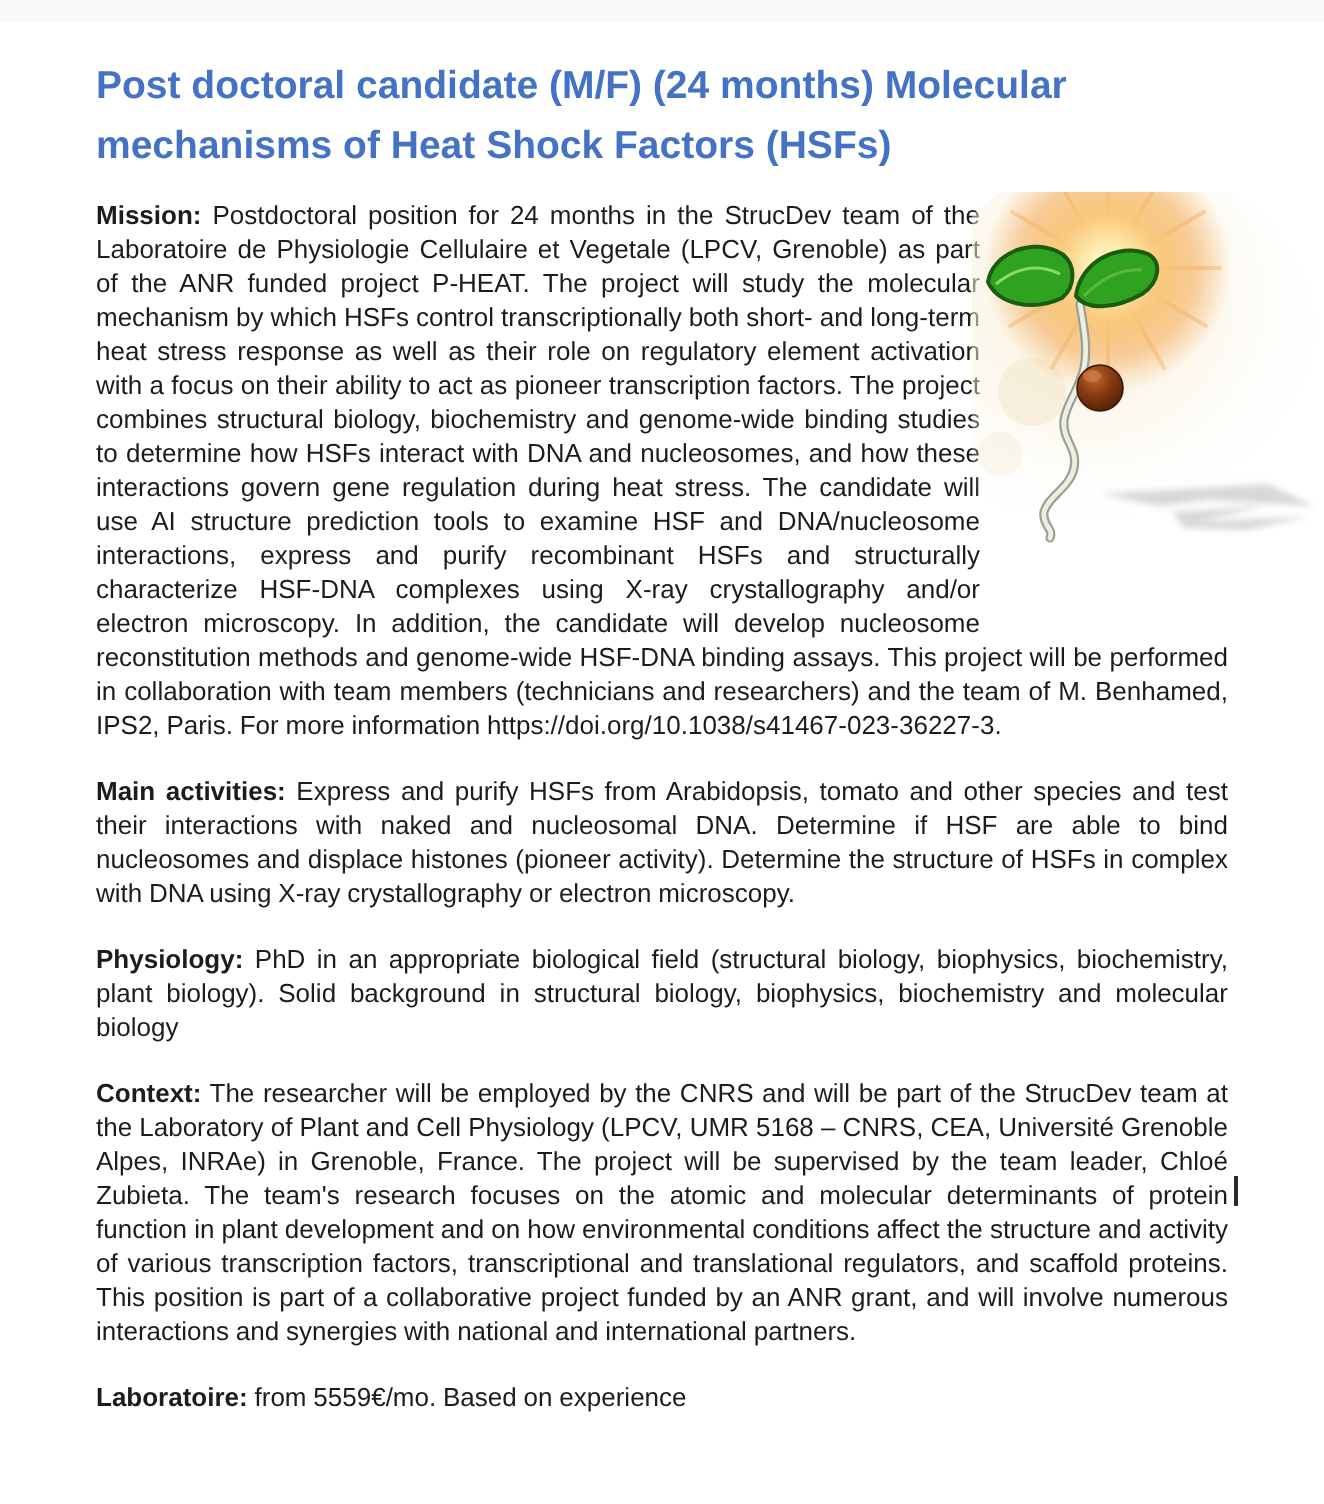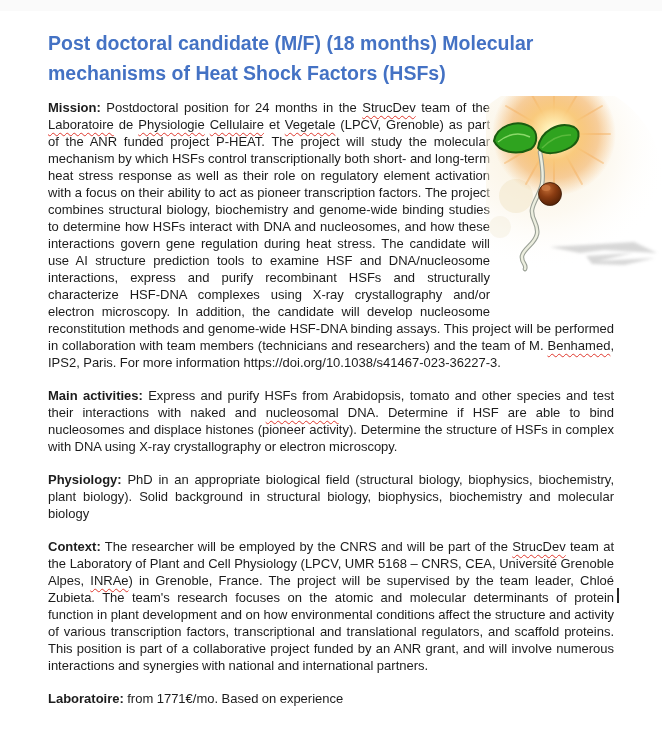--- a/index.html
+++ b/index.html
@@ -15,21 +15,20 @@
     margin:0 0 11px;padding-top:28px;text-align:left;letter-spacing:0;
   }
   .para{
     font-size:13px;line-height:17px;text-align:justify;margin:0 0 16px;
     word-spacing:-0.2px;
   }
   .para:last-child{margin-bottom:0;}
   .para.single{text-align:left;}
   .lbl{font-weight:bold;margin-top:33px;}
   .squiggle{
-    text-decoration:underline;
     text-decoration-style:wavy;
     text-decoration-color:#df372c;
     text-decoration-thickness:1px;
     text-underline-offset:3px;
   }
   .float-spacer{float:right;width:124px;height:206px;}
   .illustration{
     position:absolute;left:486px;top:96px;width:176px;height:198px;
     pointer-events:none;
   }
@@ -100,39 +99,39 @@
       <ellipse cx="60" cy="92" rx="4.5" ry="3" fill="#cf7c45" opacity="0.75"></ellipse>
 
       <path d="M8,45 C10,31 30,22 45,31 C52,36 52,47 45,53 C30,60 13,56 8,45 Z" fill="#2fa31f" stroke="#1a5c10" stroke-width="2"></path>
       <path d="M12,46 Q28,33 44,41" stroke="#8bd96a" fill="none" stroke-width="1.5"></path>
       <path d="M52,52 C54,35 73,25 88,31 C95,35 94,45 85,51 C71,59 57,59 52,52 Z" fill="#2fa31f" stroke="#1a5c10" stroke-width="2"></path>
       <path d="M56,52 Q70,38 85,39" stroke="#59b93c" fill="none" stroke-width="1.5"></path>
     </svg>
   </div>
 
   <div class="content">
-    <h1 class="title">Post doctoral candidate (M/F) (18 months) Molecular mechanisms of Heat Shock Factors (HSFs)</h1>
+    <h1 class="title">Post doctoral candidate (M/F) (24 months) Molecular mechanisms of Heat Shock Factors (HSFs)</h1>
 
     <p class="para">
       <span class="float-spacer"></span>
       <span class="lbl">Mission:</span><span><span> Postdoctoral position for 24 months in the </span><span class="squiggle">StrucDev</span><span> team of the </span><span class="squiggle">Laboratoire</span><span> de </span><span class="squiggle">Physiologie</span><span> </span><span class="squiggle">Cellulaire</span><span> et </span><span class="squiggle">Vegetale</span><span> (LPCV, Grenoble) as part of the ANR funded project P-HEAT. The project will study the molecular mechanism by which HSFs control transcriptionally both short- and long-term heat stress response as well as their role on regulatory element activation with a focus on their ability to act as pioneer transcription factors. The project combines structural biology, biochemistry and genome-wide binding studies to determine how HSFs interact with DNA and nucleosomes, and how these interactions govern gene regulation during heat stress. The candidate will use AI structure prediction tools to examine HSF and DNA/nucleosome interactions, express and purify recombinant HSFs and structurally characterize HSF-DNA complexes using X-ray crystallography and/or electron microscopy. In addition, the candidate will develop nucleosome reconstitution methods and genome-wide HSF-DNA binding assays. This project will be performed in collaboration with team members (technicians and researchers) and the team of M. </span><span class="squiggle">Benhamed</span><span>, IPS2, Paris. For more information https://doi.org/10.1038/s41467-023-36227-3.</span></span>
     </p>
 
     <p class="para">
       <span class="lbl">Main activities:</span><span><span> Express and purify HSFs from Arabidopsis, tomato and other species and test their interactions with naked and </span><span class="squiggle">nucleosomal</span><span> DNA. Determine if HSF are able to bind nucleosomes and displace histones (pioneer activity). Determine the structure of HSFs in complex with DNA using X-ray crystallography or electron microscopy.</span></span>
     </p>
 
     <p class="para">
       <span class="lbl">Physiology:</span><span> PhD in an appropriate biological field (structural biology, biophysics, biochemistry, plant biology). Solid background in structural biology, biophysics, biochemistry and molecular biology</span><br>
     </p>
 
     <p class="para">
       <span class="lbl">Context:</span><span><span> The researcher will be employed by the CNRS and will be part of the </span><span class="squiggle">StrucDev</span><span> team at the Laboratory of Plant and Cell Physiology (LPCV, UMR 5168 – CNRS, CEA, Université Grenoble Alpes, </span><span class="squiggle">INRAe</span><span>) in Grenoble, France. The project will be supervised by the team leader, Chloé Zubieta. The team's research focuses on the atomic and molecular determinants of protein function in plant development and on how environmental conditions affect the structure and activity of various transcription factors, transcriptional and translational regulators, and scaffold proteins. This position is part of a collaborative project funded by an ANR grant, and will involve numerous interactions and synergies with national and international partners.</span></span>
     </p>
 
     <p class="para single">
-      <span class="lbl">Laboratoire:</span><span> from 1771€/mo. Based on experience</span>
+      <span class="lbl">Laboratoire:</span><span> from 5559€/mo. Based on experience</span>
     </p>
 
   </div>
 
   <span class="text-cursor"></span>
 </div>
 
 </body></html>

